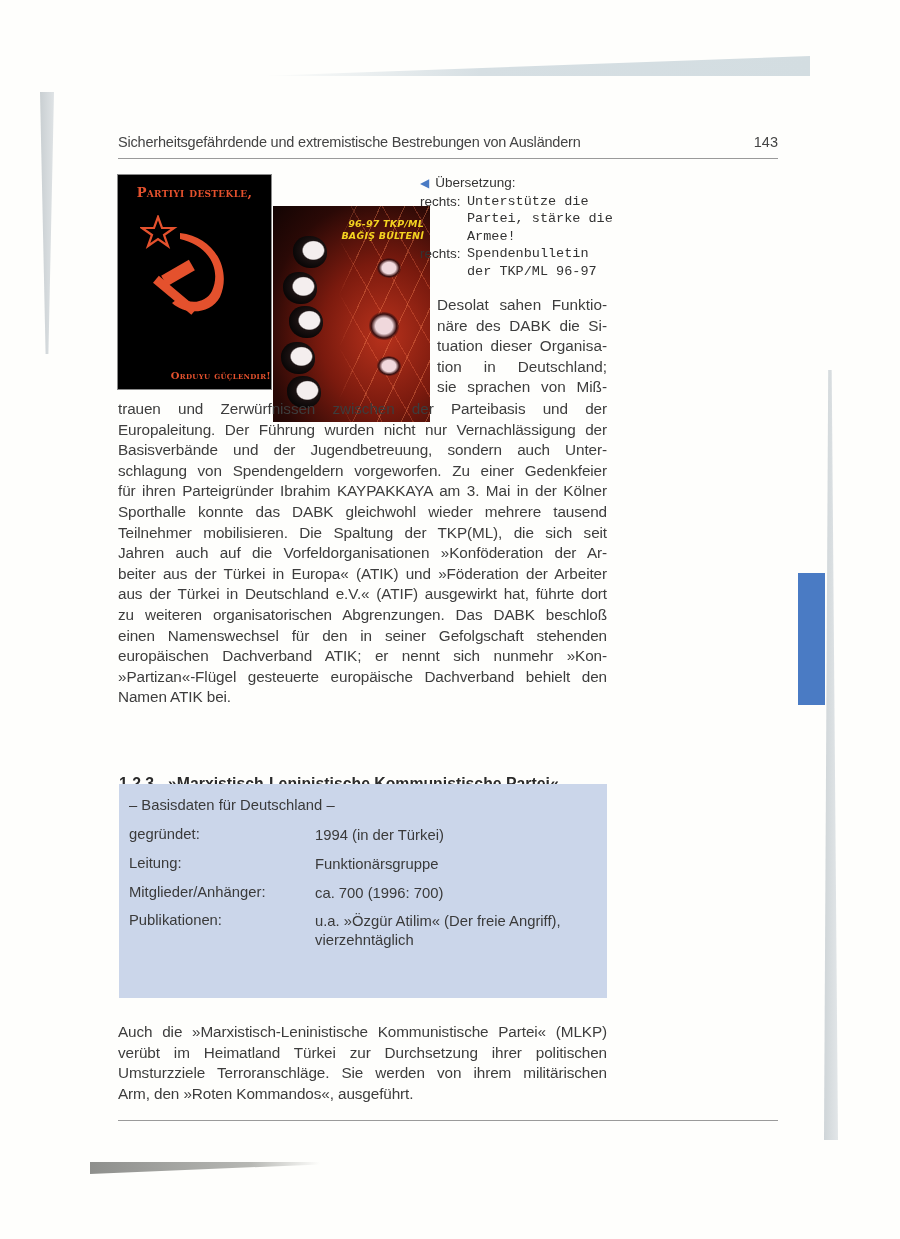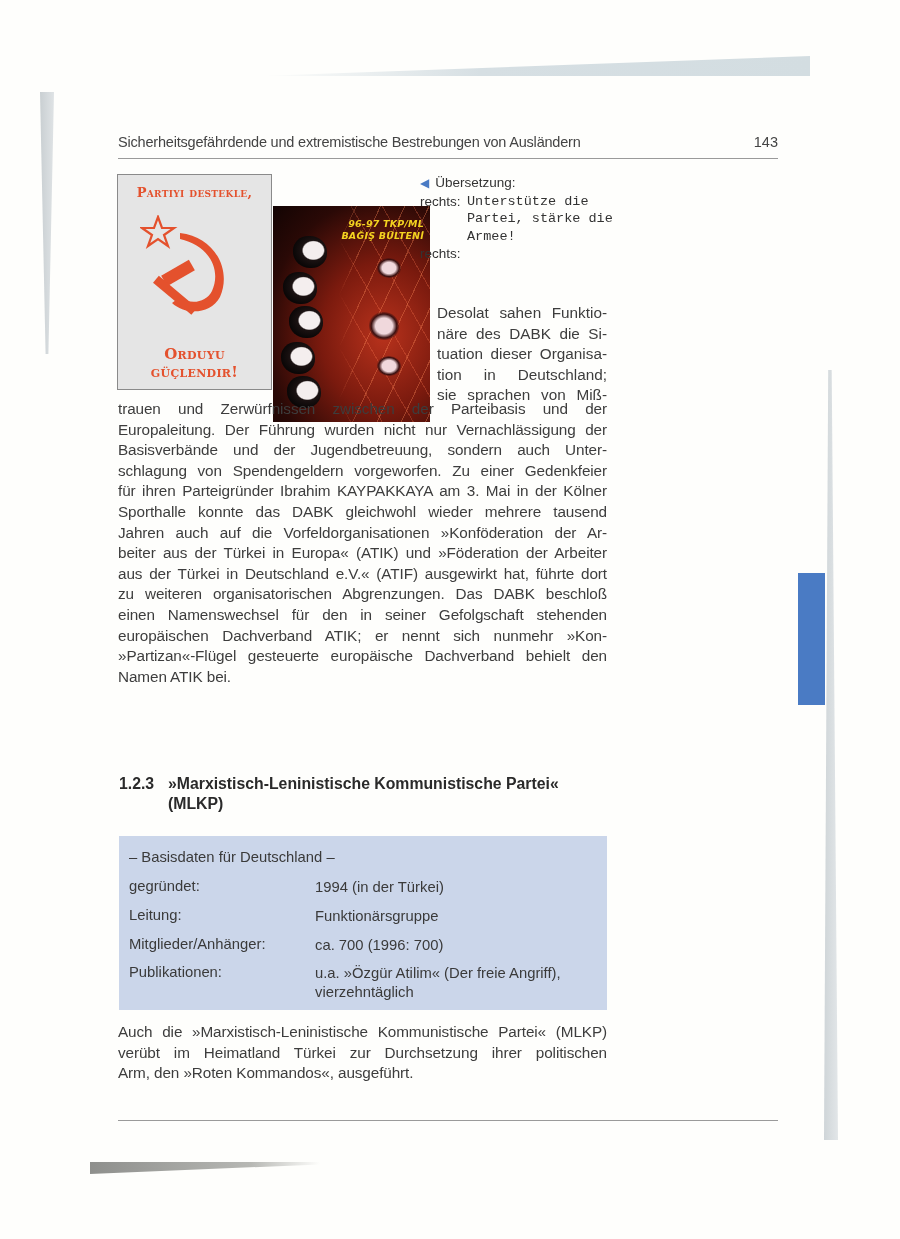--- a/index.html
+++ b/index.html
@@ -46,31 +46,31 @@
     .rule-top {
       position: absolute; left: 118px; top: 158px; width: 660px; height: 1px; background: #9a9a9a;
     }
     .rule-bottom {
       position: absolute; left: 118px; top: 1120px; width: 660px; height: 1px; background: #9a9a9a;
     }
 
     
     .poster-left {
       position: absolute; left: 117px; top: 174px; width: 155px; height: 216px;
-      background: #e5e5e5; border: 1px solid #8a8a8a; box-sizing: border-box;
+      background: #000000; border: 1px solid #8a8a8a; box-sizing: border-box;
     }
     .poster-left .top-text {
       position: absolute; left: 0; right: 0; top: 10px; text-align: center;
       color: #e4512d; font-family: "DejaVu Serif", serif; font-weight: bold;
       font-size: 13px; font-variant: small-caps; letter-spacing: 0.3px;
     }
     .poster-left .bottom-text {
-      position: absolute; left: 0; right: 0; bottom: 8px; text-align: center;
+      position: absolute; left: 0; right: 0; bottom: 8px; text-align: right;
       color: #e4512d; font-family: "DejaVu Serif", serif; font-weight: bold;
-      font-size: 15px; font-variant: small-caps; letter-spacing: 0.3px;
+      font-size: 10px; font-variant: small-caps; letter-spacing: 0.3px;
     }
     .poster-left svg { position: absolute; left: 22px; top: 40px; }
 
     .poster-right {
       position: absolute; left: 273px; top: 174px; width: 157px; height: 216px;
       background: radial-gradient(ellipse at 70% 60%, #b8321c 0%, #7a1a0e 40%, #2a0906 75%, #120403 100%);
       overflow: hidden;
       margin-top: 32px;
     }
     .poster-right .bolt-layer {
@@ -106,36 +106,36 @@
     .translation .lbl.wide { width: 47px; }
     .translation .val { flex: 1; font-family: Liberation Mono, monospace; }
 
     
     .p {
       font-size: 15.3px; line-height: 20.6px; color: #3d3d3d; text-align: justify;
       position: absolute; letter-spacing: -0.1px;
     }
     .p1-wrap {
       position: absolute; left: 437px; top: 295px; width: 170px;
-      font-size: 15.3px; line-height: 20.6px; color: #3d3d3d; text-align: justify; margin-top: 8px;
+      font-size: 15.3px; line-height: 20.6px; color: #3d3d3d; text-align: justify;
     }
     .p1-wrap span { display: block; text-align: justify; text-align-last: justify; }
     .p1-rest { left: 118px; top: 399px; width: 489px; }
     .p1-rest span { display: block; text-align: justify; text-align-last: justify; }
     .p1-rest span.last { text-align-last: left; }
 
     .section-title {
       position: absolute; left: 119px; top: 774px; width: 500px;
       font-weight: bold; font-size: 15.8px; line-height: 20px; color: #2a2a2a;
     }
     .section-title .num { position: absolute; left: 0; top: 0; }
     .section-title .txt { position: absolute; left: 49px; top: 0; width: 460px; }
 
     .infobox {
-      position: absolute; left: 119px; top: 836px; width: 488px; height: 174px;
+      position: absolute; left: 119px; top: 784px; width: 488px; height: 214px;
       background: #cbd6ea;
       font-size: 14.8px; color: #3a3a3a;
     }
     .infobox .head { position: absolute; left: 10px; top: 13px; }
     .infobox .row { position: absolute; left: 10px; width: 470px; }
     .infobox .row .k { position: absolute; left: 0; top: 0; }
     .infobox .row .v { position: absolute; left: 186px; top: 0; line-height: 19px; width: 280px; }
 
     .p2 { left: 118px; top: 1022px; width: 489px; }
     .p2 span { display: block; text-align: justify; text-align-last: justify; }
@@ -184,37 +184,39 @@
 </div>
 
 <div class="translation">
   <div><span class="arrow">◀</span><span>Übersetzung:</span></div>
   <div class="row">
     <span class="lbl wide">rechts:</span>
     <span class="val">Unterstütze die Partei, stärke die Armee!</span>
   </div>
   <div class="row">
     <span class="lbl wide">rechts:</span>
+    <span class="val">Spendenbulletin der TKP/ML 96-97</span>
   </div>
 </div>
 
 <div class="p1-wrap">
   <span>Desolat sahen Funktio-</span>
   <span>näre des DABK die Si-</span>
   <span>tuation dieser Organisa-</span>
   <span>tion in Deutschland;</span>
   <span>sie sprachen von Miß-</span>
 </div>
 <div class="p p1-rest">
   <span>trauen und Zerwürfnissen zwischen der Parteibasis und der</span>
   <span>Europaleitung. Der Führung wurden nicht nur Vernachlässigung der</span>
   <span>Basisverbände und der Jugendbetreuung, sondern auch Unter-</span>
   <span>schlagung von Spendengeldern vorgeworfen. Zu einer Gedenkfeier</span>
   <span>für ihren Parteigründer Ibrahim KAYPAKKAYA am 3. Mai in der Kölner</span>
   <span>Sporthalle konnte das DABK gleichwohl wieder mehrere tausend</span>
+  <span>Teilnehmer mobilisieren. Die Spaltung der TKP(ML), die sich seit</span>
   <span>Jahren auch auf die Vorfeldorganisationen »Konföderation der Ar-</span>
   <span>beiter aus der Türkei in Europa« (ATIK) und »Föderation der Arbeiter</span>
   <span>aus der Türkei in Deutschland e.V.« (ATIF) ausgewirkt hat, führte dort</span>
   <span>zu weiteren organisatorischen Abgrenzungen. Das DABK beschloß</span>
   <span>einen Namenswechsel für den in seiner Gefolgschaft stehenden</span>
   <span>europäischen Dachverband ATIK; er nennt sich nunmehr »Kon-</span>
   <span>»Partizan«-Flügel gesteuerte europäische Dachverband behielt den</span>
   <span class="last">Namen ATIK bei.</span>
 </div>
 
@@ -245,16 +247,17 @@
     <span class="v">
       <span>u.a. »Özgür Atilim« (Der freie Angriff),</span><br>
       <span>vierzehntäglich</span>
     </span>
   </div>
 </div>
 
 <div class="p p2">
   <span>Auch die »Marxistisch-Leninistische Kommunistische Partei« (MLKP)</span>
   <span>verübt im Heimatland Türkei zur Durchsetzung ihrer politischen</span>
+  <span>Umsturzziele Terroranschläge. Sie werden von ihrem militärischen</span>
   <span class="last">Arm, den »Roten Kommandos«, ausgeführt.</span>
 </div>
 
 <div class="rule-bottom"></div>
 
 </body></html>

